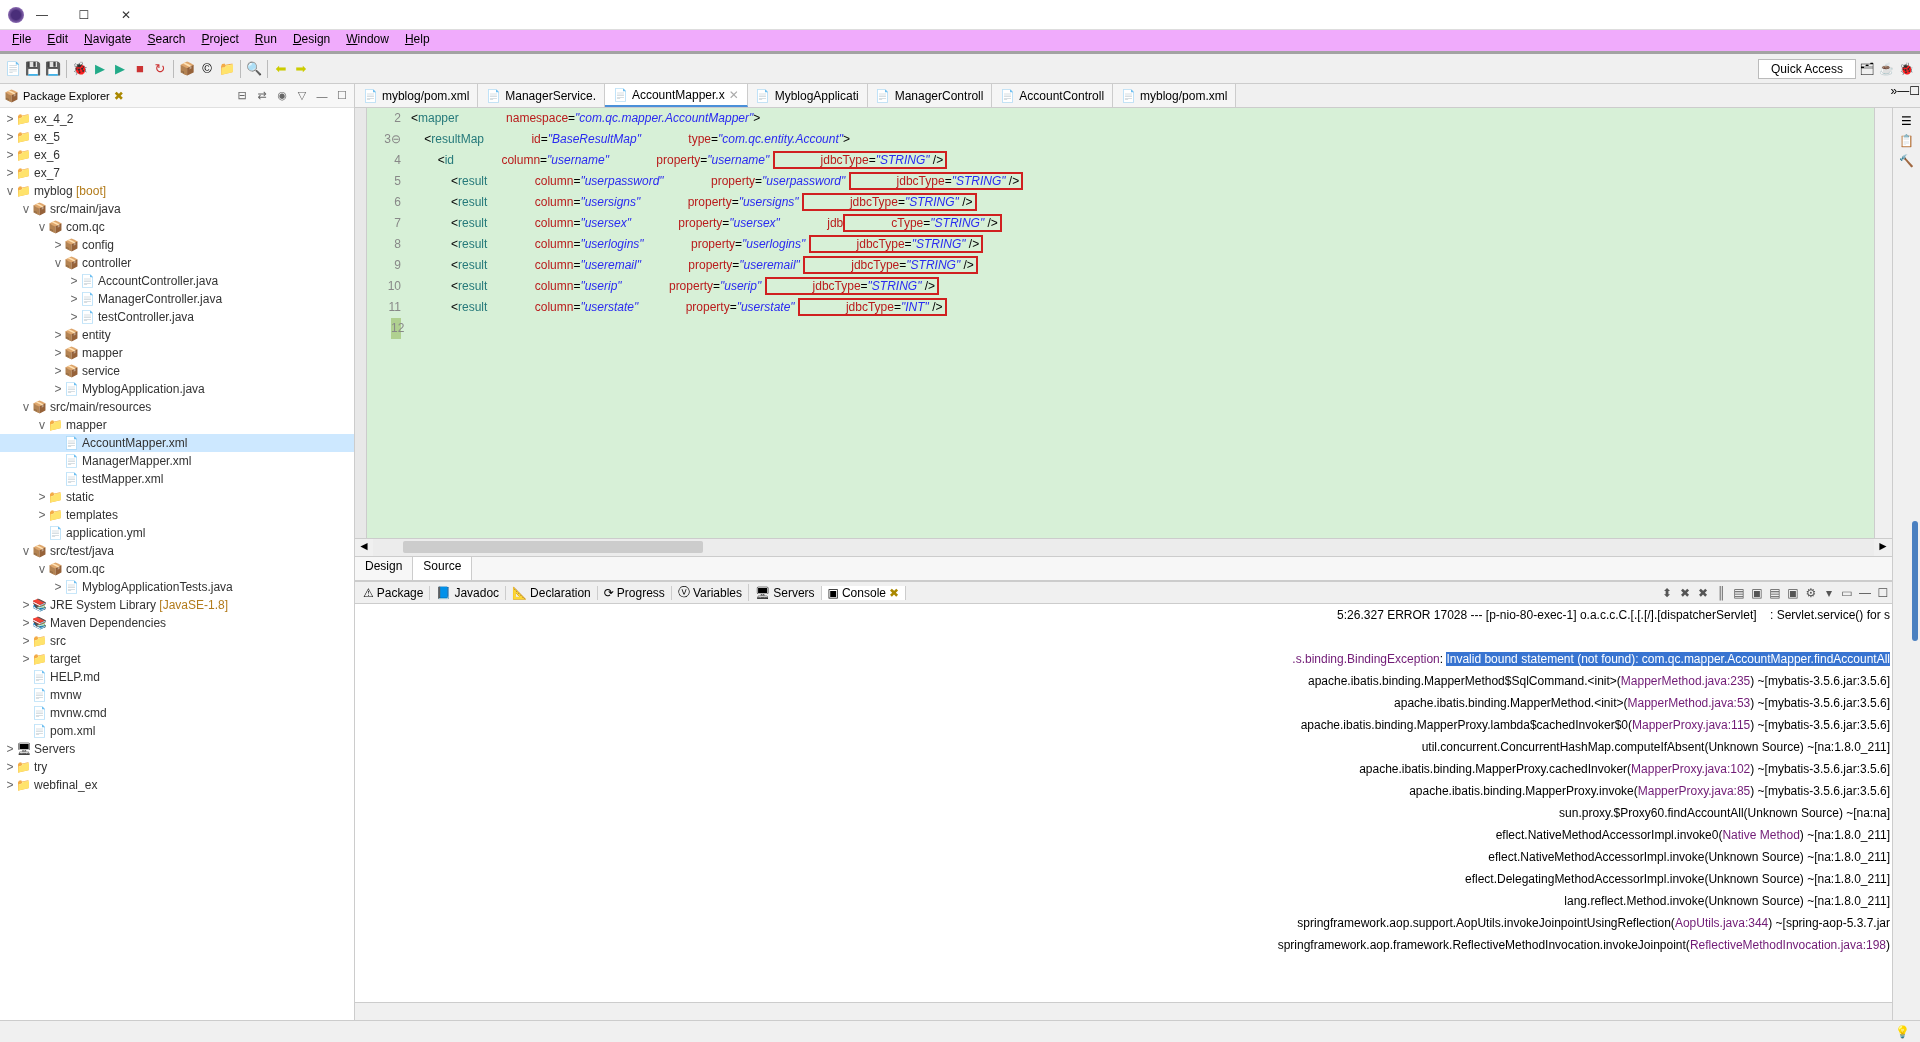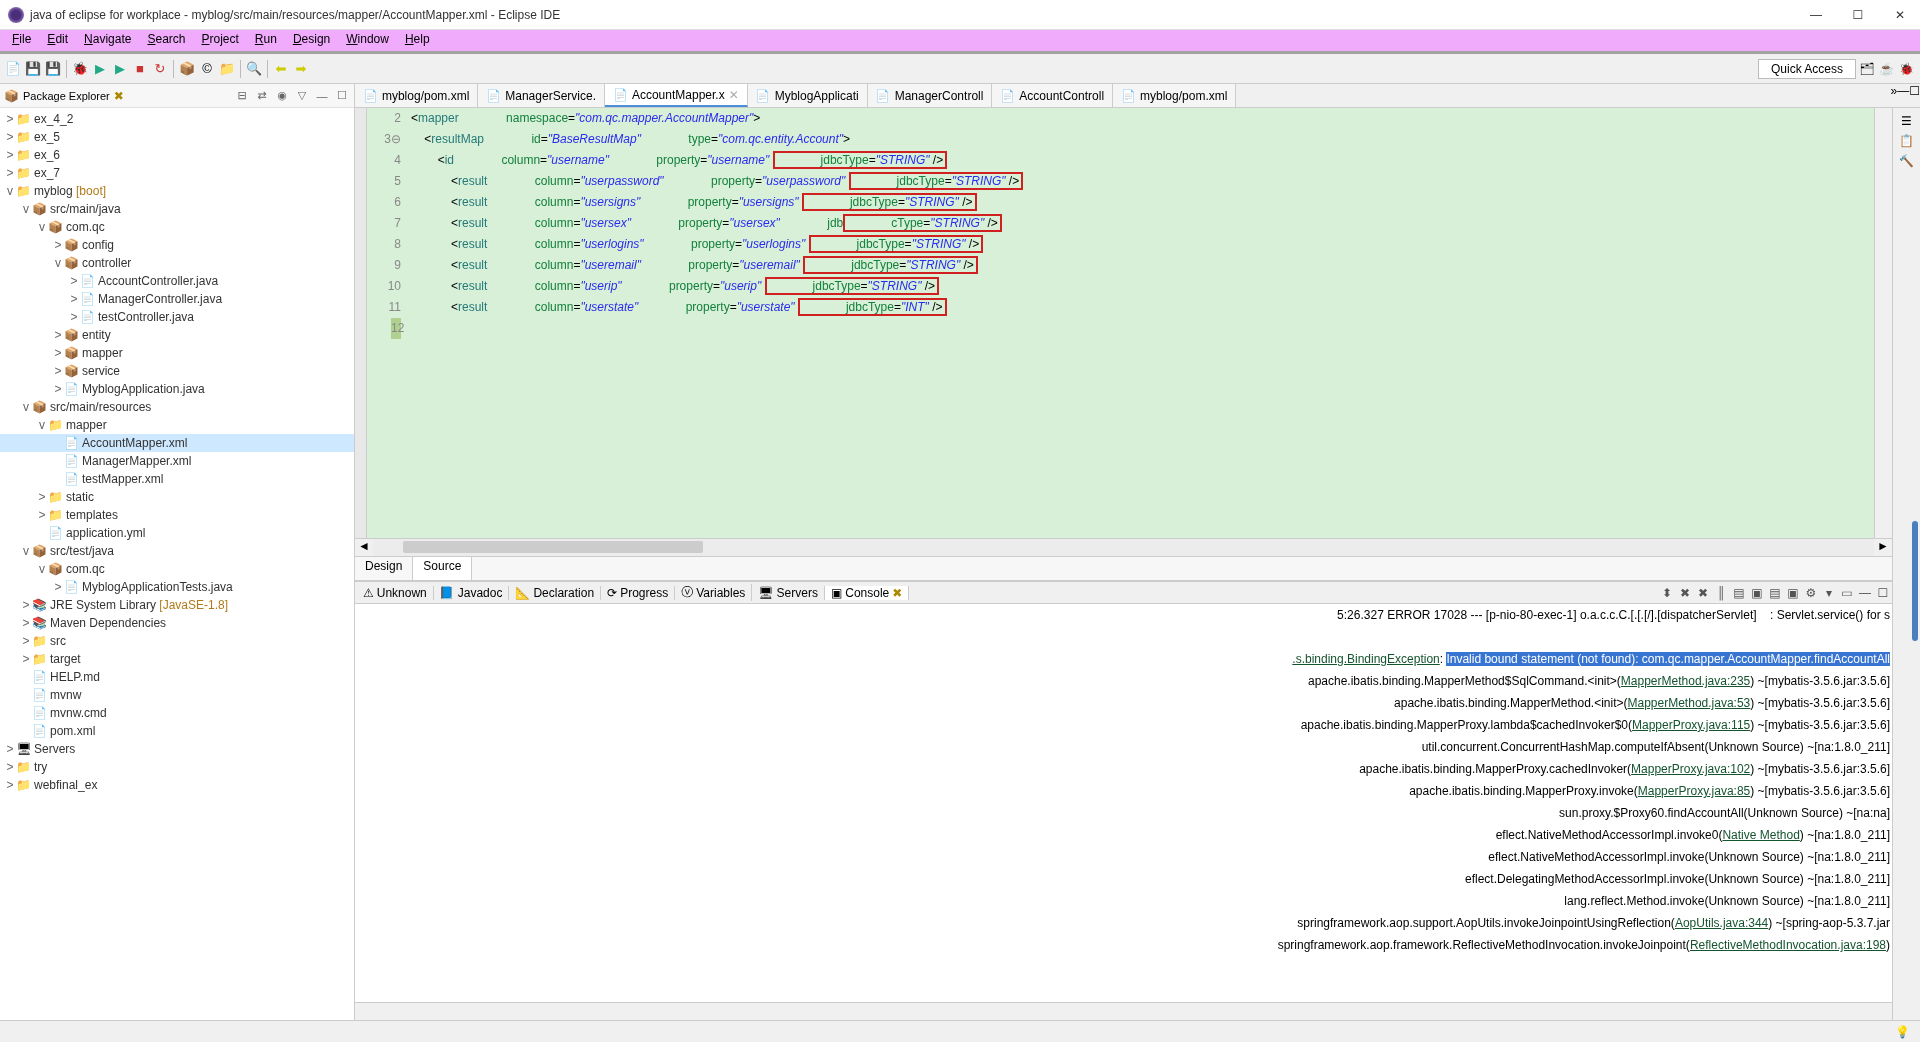--- a/index.html
+++ b/index.html
@@ -50,21 +50,21 @@
 .tab .close { color: #aaa; }
 .tabstrip .filler { flex: 1; }
 
 .editor { flex: 1; display: flex; background: #d7f0d7; overflow: hidden; font-family: Consolas, monospace; position: relative; }
 .editor .left-margin { width: 12px; background: #e8e8e8; border-right: 1px solid #ccc; }
 .editor .gutter { width: 40px; background: #d7f0d7; color: #888; text-align: right; padding-right: 6px; font-size: 15px; line-height: 21px; }
 .editor .gutter .lnum { display: block; }
 .editor .gutter .lnum.hl { background: #b0d090; margin-left: 24px; }
 .code { flex: 1; overflow: auto; padding: 0 4px; font-size: 15px; line-height: 21px; white-space: pre; }
 .code .tag { color: #25797a; }
-.code .attr { color: #15803d; padding-left: 44px; }
+.code .attr { color: #b91c1c; padding-left: 44px; }
 .code .str { color: #2a2af0; font-style: italic; }
 .code .box { border: 2px solid #d02020; padding: 0 2px; }
 .editor-scroll-h { height: 18px; background: #f0f0f0; border-top: 1px solid #ccc; display:flex; }
 .editor-scroll-h .track { flex:1; background:#ececec; position:relative; }
 .editor-scroll-h .thumb { position:absolute; left:30px; top:2px; height:12px; width:300px; background:#ccc; border-radius:2px; }
 .right-ruler { width: 18px; background: #f0f0f0; border-left: 1px solid #ccc; }
 .far-right { width: 28px; background: #f0f0f0; border-left: 1px solid #ccc; display:flex; flex-direction:column; align-items:center; gap:6px; padding-top:6px; }
 
 .designsrc { height: 24px; display: flex; border-top: 1px solid #ccc; background: #f7f7f7; }
 .designsrc .dstab { padding: 2px 10px; border-right: 1px solid #ccc; cursor: pointer; }
@@ -73,35 +73,34 @@
 
 .bottom { height: 440px; display: flex; flex-direction: column; border-top: 2px solid #ccc; }
 .btabstrip { height: 22px; display: flex; align-items: center; background: #f0f0f0; border-bottom: 1px solid #ccc; padding-left: 2px; }
 .btab { display: flex; align-items: center; gap: 3px; padding: 0 6px; border-right: 1px solid #ccc; cursor: pointer; font-size: 11px; }
 .btab.active { background: #fff; }
 .btabstrip .filler { flex: 1; }
 .btabstrip .bbtn { width: 16px; height: 16px; display:inline-flex; align-items:center; justify-content:center; font-size:12px; color:#555; margin: 0 1px; cursor:pointer; }
 
 .console-status { padding: 2px 6px; font-size: 11px; background: #fff; border-bottom: 1px solid #eee; color: #555; }
 .console { flex: 1; background: #fff; font-family: Consolas, monospace; font-size: 15px; line-height: 22px; overflow: hidden; padding: 0 2px; white-space: pre; text-align: right; }
-.console .link { color: #14532d; text-decoration: underline; cursor: pointer; }
+.console .link { color: #701a75; cursor: pointer; }
 .console .hl { background: #3874d1; color: #fff; }
 .console-scroll-h { height: 18px; background: #f0f0f0; border-top:1px solid #ccc; }
 
 .statusbar { height: 22px; background: #f0f0f0; border-top: 1px solid #ccc; display:flex; align-items:center; justify-content:flex-end; padding-right:10px; }
 .statusbar .bulb { color: #e0b000; }
 
 .side-handle { position:absolute; right:2px; top:50%; width:6px; height:120px; background:#4a80c0; border-radius:3px; }
 </style>
 </head>
 <body>
 
 <div class="titlebar">
   <span class="icon"></span>
-  <span class="title">java of eclipse for workplace - myblog/src/main/resources/mapper/AccountMapper.xml - Eclipse IDE</span>
   <div class="winbtns">
     <span class="winbtn">—</span>
     <span class="winbtn">☐</span>
     <span class="winbtn">✕</span>
   </div>
 </div>
 
 <div class="menubar" id="menubar">
     <span class="mitem"><u>F</u>ile</span>
     <span class="mitem"><u>E</u>dit</span>
@@ -414,21 +413,21 @@
         </div>
         <div class="designsrc" id="dstabs">
             <div class="dstab">Design</div>
             <div class="dstab active">Source</div>
           </div>
 
         <div class="bottom">
           <div class="btabstrip" id="btabs">
           <div class="btab">
                 <span>⚠</span>
-                <span>Unknown</span>
+                <span>Package</span>
               </div>
               <div class="btab">
                 <span>📘</span>
                 <span>Javadoc</span>
               </div>
               <div class="btab">
                 <span>📐</span>
                 <span>Declaration</span>
               </div>
               <div class="btab">

